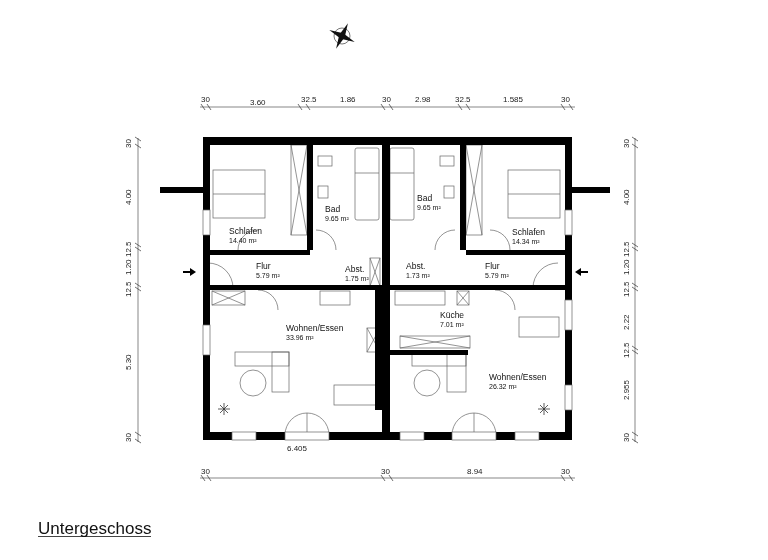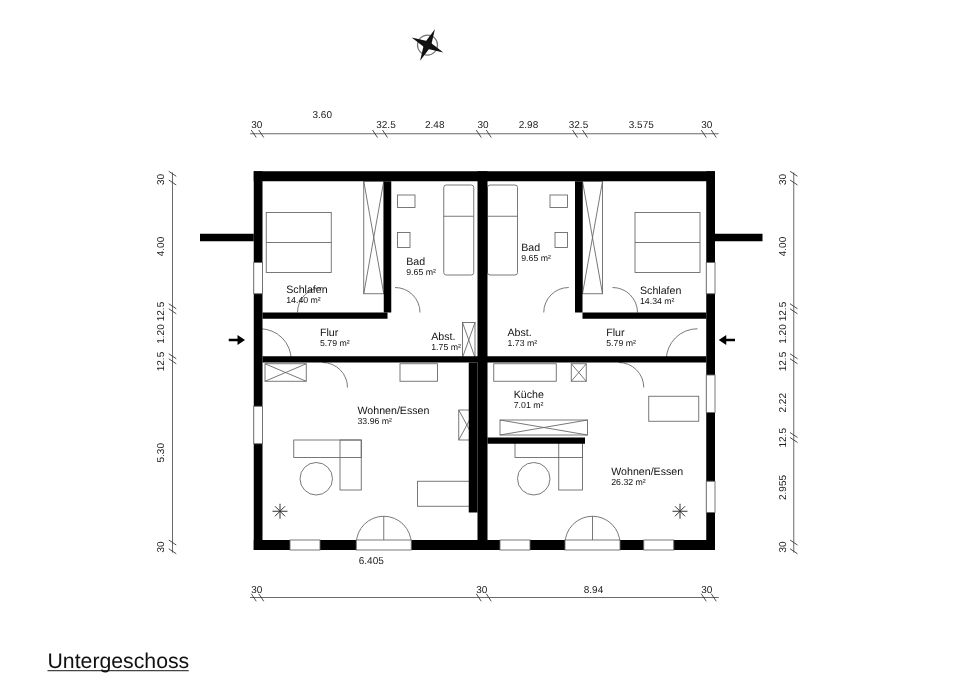--- a/index.html
+++ b/index.html
@@ -133,27 +133,27 @@
   </g>
 
   <g stroke="#333" fill="none" stroke-width="0.8">
     <path d="M220,405l8,8M228,405l-8,8M224,403v12M218,409h12"></path>
     <path d="M540,405l8,8M548,405l-8,8M544,403v12M538,409h12"></path>
   </g>
 </svg>
 
 <div>
   <span class="dim" style="left:201px;top:95px">30</span>
-  <span class="dim" style="left:250px;top:87px">3.60</span>
+  <span class="dim" style="left:250px;top:98px">3.60</span>
   <span class="dim" style="left:301px;top:95px">32.5</span>
-  <span class="dim" style="left:340px;top:95px">2.48</span>
+  <span class="dim" style="left:340px;top:95px">1.86</span>
   <span class="dim" style="left:382px;top:95px">30</span>
   <span class="dim" style="left:415px;top:95px">2.98</span>
   <span class="dim" style="left:455px;top:95px">32.5</span>
-  <span class="dim" style="left:503px;top:95px">3.575</span>
+  <span class="dim" style="left:503px;top:95px">1.585</span>
   <span class="dim" style="left:561px;top:95px">30</span>
 </div>
 <div>
   <span class="dim" style="left:201px;top:467px">30</span>
   <span class="dim" style="left:287px;top:444px">6.405</span>
   <span class="dim" style="left:381px;top:467px">30</span>
   <span class="dim" style="left:467px;top:467px">8.94</span>
   <span class="dim" style="left:561px;top:467px">30</span>
 </div>
 <div>
@@ -179,16 +179,16 @@
 
 <div class="lbl" style="left:229px;top:227px"><span>Schlafen</span><span class="area">14.40 m²</span></div>
 <div class="lbl" style="left:325px;top:205px"><span>Bad</span><span class="area">9.65 m²</span></div>
 <div class="lbl" style="left:417px;top:194px"><span>Bad</span><span class="area">9.65 m²</span></div>
 <div class="lbl" style="left:512px;top:228px"><span>Schlafen</span><span class="area">14.34 m²</span></div>
 <div class="lbl" style="left:256px;top:262px"><span>Flur</span><span class="area">5.79 m²</span></div>
 <div class="lbl" style="left:345px;top:265px"><span>Abst.</span><span class="area">1.75 m²</span></div>
 <div class="lbl" style="left:406px;top:262px"><span>Abst.</span><span class="area">1.73 m²</span></div>
 <div class="lbl" style="left:485px;top:262px"><span>Flur</span><span class="area">5.79 m²</span></div>
 <div class="lbl" style="left:286px;top:324px"><span>Wohnen/Essen</span><span class="area">33.96 m²</span></div>
-<div class="lbl" style="left:411px;top:311px"><span>Küche</span><span class="area">7.01 m²</span></div>
+<div class="lbl" style="left:440px;top:311px"><span>Küche</span><span class="area">7.01 m²</span></div>
 <div class="lbl" style="left:489px;top:373px"><span>Wohnen/Essen</span><span class="area">26.32 m²</span></div>
 
 <div class="title">Untergeschoss</div>
 
 </body></html>

